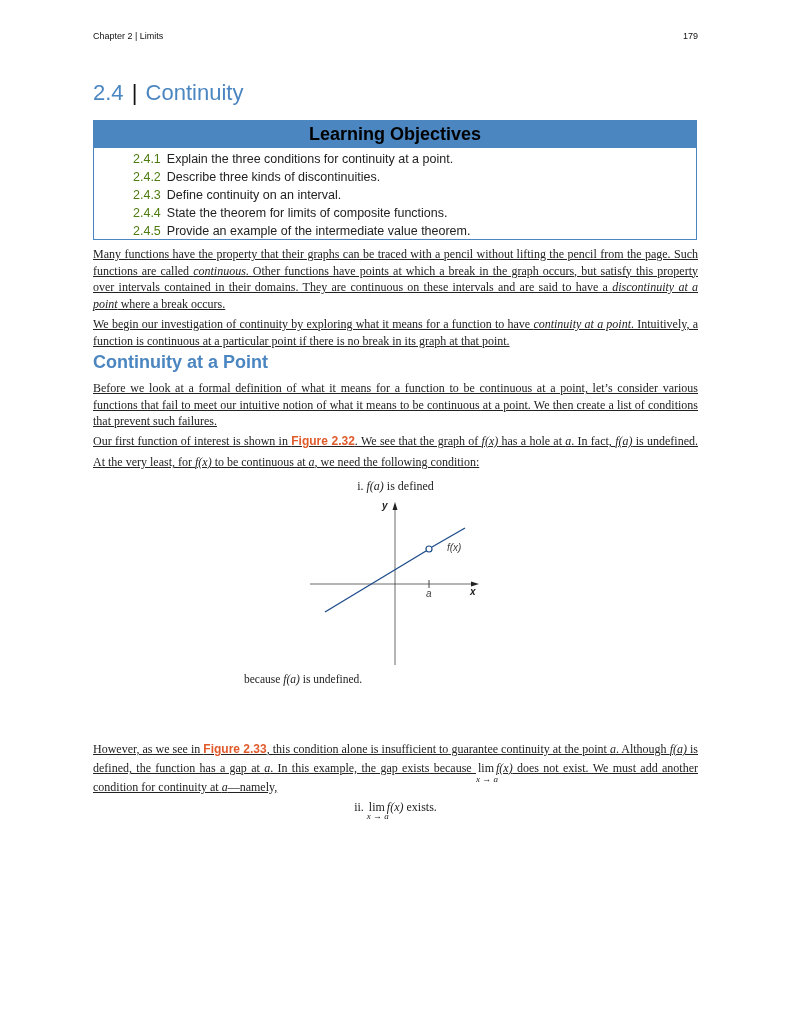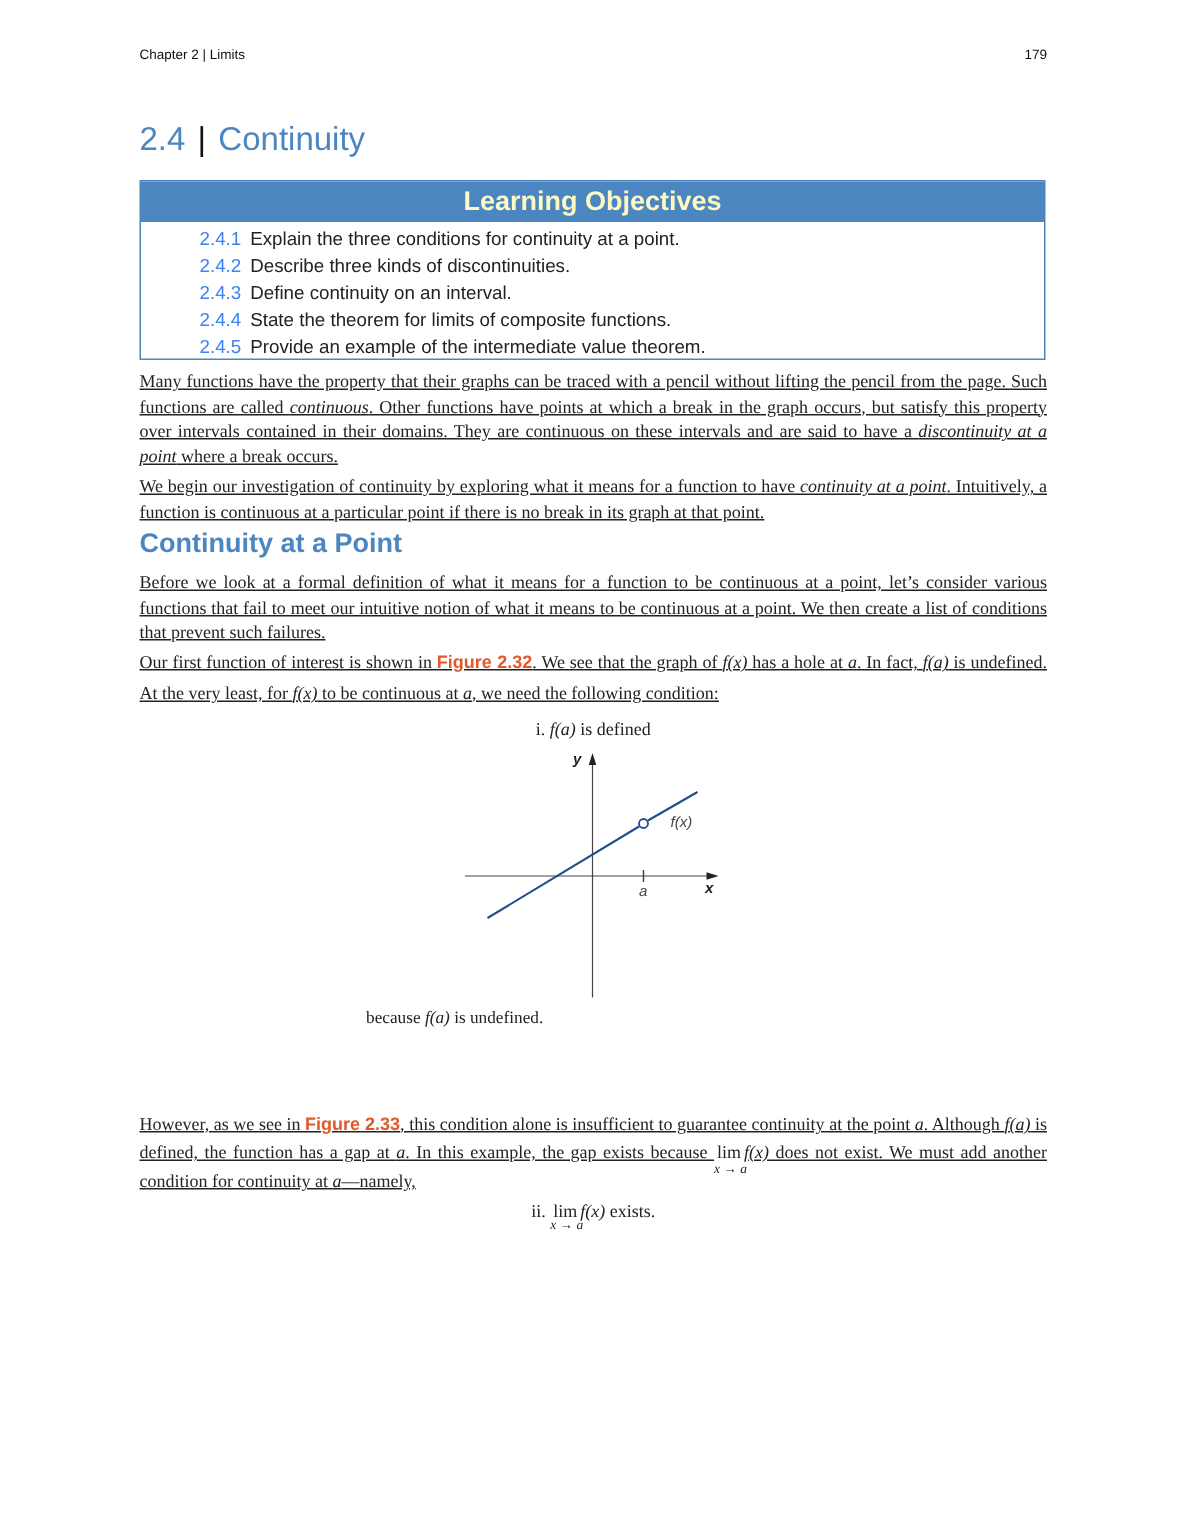--- a/index.html
+++ b/index.html
@@ -3,24 +3,24 @@
 <meta charset="utf-8">
 <style>
   html, body { margin: 0; padding: 0; background: #ffffff; }
   body { width: 791px; height: 1024px; position: relative; overflow: hidden; font-family: "Liberation Serif", serif; color: #222; }
   .header { position: absolute; top: 31px; left: 93px; right: 93px; height: 14px; font-family: "Liberation Sans", sans-serif; font-size: 9px; color: #111; }
   .header .left { position: absolute; left: 0; top: 0; }
   .header .right { position: absolute; right: 0; top: 0; }
   .section-title { position: absolute; top: 80px; left: 93px; font-family: "Liberation Sans", sans-serif; font-weight: normal; font-size: 22px; color: #4b86c1; }
   .section-title .bar { color: #111; margin: 0 2px; }
   .lo-box { position: absolute; top: 120px; left: 93px; width: 604px; height: 120px; border: 1px solid #4b86c1; box-sizing: border-box; }
-  .lo-head { background: #4b86c1; color: #fef9c3; font-family: "Liberation Sans", sans-serif; font-weight: bold; font-size: 18px; text-align: center; height: 27px; line-height: 27px; }
+  .lo-head { background: #4b86c1; color: #000000; font-family: "Liberation Sans", sans-serif; font-weight: bold; font-size: 18px; text-align: center; height: 27px; line-height: 27px; }
   .lo-list { list-style: none; margin: 0; padding: 2px 0 0 39px; }
   .lo-list li { font-family: "Liberation Sans", sans-serif; font-size: 12.5px; line-height: 18px; color: #222; }
-  .lo-list .num { color: #3b82f6; margin-right: 6px; }
+  .lo-list .num { color: #4d7c0f; margin-right: 6px; }
   .para { position: absolute; left: 93px; width: 605px; font-size: 12px; line-height: 16.5px; text-align: justify; color: #222; text-decoration: underline; }
   .para i { font-style: italic; }
   .subhead { position: absolute; top: 352px; left: 93px; font-family: "Liberation Sans", sans-serif; font-weight: bold; font-size: 18px; color: #4b86c1; }
   .fig-ref { color: #e05a2b; font-family: "Liberation Sans", sans-serif; font-weight: bold; }
   .math { font-style: italic; }
   .cond { position: absolute; left: 0; width: 791px; text-align: center; font-size: 12px; color: #222; }
   .figure { position: absolute; top: 495px; left: 305px; width: 185px; height: 175px; }
   .caption { position: absolute; top: 669px; left: 244px; width: 300px; font-size: 11.5px; line-height: 20px; color: #222; }
   .caption .flabel { color: #e05a2b; font-family: "Liberation Sans", sans-serif; font-weight: bold; margin-right: 6px; }
   .lim { display: inline-block; position: relative; text-align: center; margin: 0 2px; }

